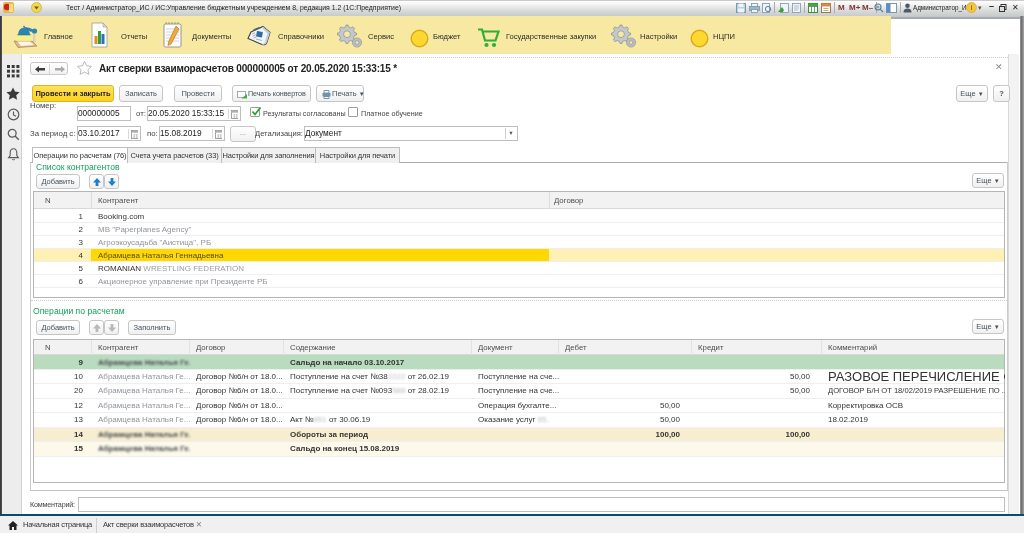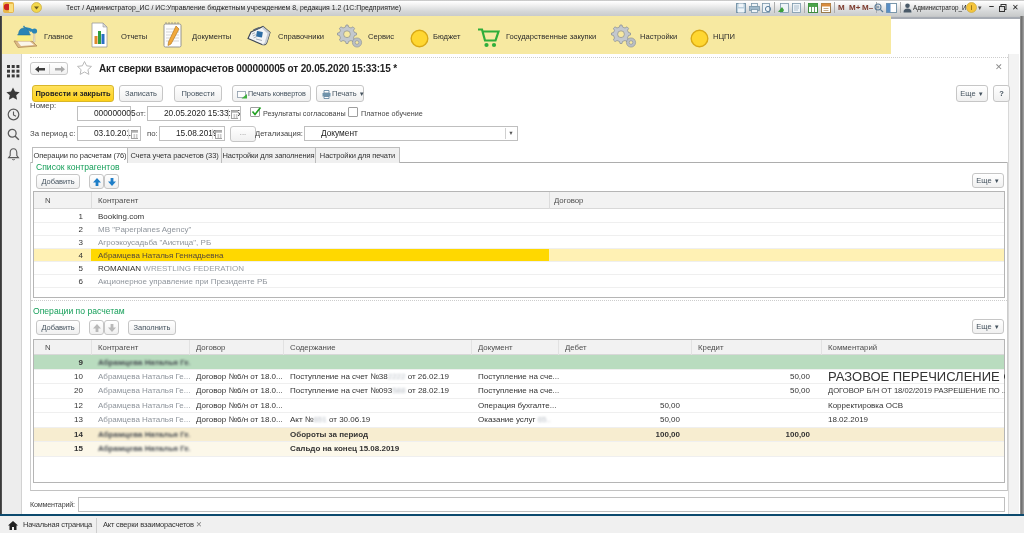--- a/index.html
+++ b/index.html
@@ -25,21 +25,21 @@
 .navgrp .mid { position:absolute; left:18px; top:1px; width:1px; height:10px; background:#d5d5d5; }
 #title { left:99px; top:63px; font-size:10px; font-weight:bold; color:#222; letter-spacing:-0.15px; }
 #formclose { left:995px; top:62px; font-size:9px; color:#8a8a8a; }
 
 
 .btn { position:absolute; height:17px; background:linear-gradient(#ffffff,#f0f0f0); border:1px solid #c6c6c6; border-radius:3px; font-size:7.5px; color:#44525e; text-align:center; line-height:15px; white-space:nowrap; }
 .btn.yellow { background:linear-gradient(#ffe25e,#fdd019); border-color:#d8b62a; font-weight:bold; color:#222; }
 
 
 .lbl { position:absolute; font-size:7.8px; color:#444; }
-.inp { position:absolute; height:15px; background:#fff; border:1px solid #bfbfbf; font-size:8.3px; color:#222; line-height:13px; padding-left:16px; white-space:nowrap; }
+.inp { position:absolute; height:15px; background:#fff; border:1px solid #bfbfbf; font-size:8.3px; color:#222; line-height:13px; padding-left:0; white-space:nowrap; }
 .cal { position:absolute; right:2px; top:2px; border-left:1px solid #d9d9d9; padding-left:2px; }
 .cb { position:absolute; width:10px; height:10px; background:#fff; border:1px solid #9e9e9e; border-radius:1px; }
 
 
 #tabline { left:30px; top:162px; width:978px; height:1px; background:#adadad; }
 .tab { position:absolute; top:147px; height:16px; font-size:7.5px; letter-spacing:-0.1px; color:#333; background:#f0f0f0; border:1px solid #bdbdbd; border-bottom:none; text-align:center; line-height:16px; white-space:nowrap; z-index:1; }
 .tab.active { background:#fff; z-index:2; }
 
 .sechdr { position:absolute; font-size:8.6px; color:#18a05b; }
 
@@ -434,20 +434,21 @@
     <div class="colsep" style="left:155px;height:15px;background:#e2e2e2"></div>
     <div class="colsep" style="left:249px;height:15px;background:#e2e2e2"></div>
     <div class="colsep" style="left:437px;height:15px;background:#e2e2e2"></div>
     <div class="colsep" style="left:524px;height:15px;background:#e2e2e2"></div>
     <div class="colsep" style="left:657px;height:15px;background:#e2e2e2"></div>
     <div class="colsep" style="left:787px;height:15px;background:#e2e2e2"></div>
   </div>
   <div class="row" style="top:15px;height:15px;background:#b9dcbf;font-weight:bold">
     <div class="cell num" style="left:0;width:49px;line-height:15px">9</div>
     <div class="cell blurb" style="left:64px;width:92px;line-height:15px">Абрамцева Наталья Ге...</div>
+    <div class="cell" style="left:256px;width:300px;line-height:15px">Сальдо на начало 03.10.2017</div>
   </div>
   <div class="row" style="top:30px;height:14px">
     <div class="cell num" style="left:0;width:49px">10</div>
     <div class="cell blur" style="left:64px;width:92px">Абрамцева Наталья Ге...</div>
     <div class="cell" style="left:162px;width:88px">Договор №6/н от 18.0...</div>
     <div class="cell" style="left:256px;width:182px">Поступление на счет №38<span style="color:#b6bcc4;filter:blur(0.9px)">2222</span> от 26.02.19</div>
     <div class="cell" style="left:444px;width:81px">Поступление на сче...</div>
     <div class="cell num" style="left:657px;width:119px">50,00</div>
     <div class="cell" style="left:794px;width:177px;font-size:13px">РАЗОВОЕ ПЕРЕЧИСЛЕНИЕ ФИЗ.ЛИЦ ЗА УСЛУ...</div>
   </div>

